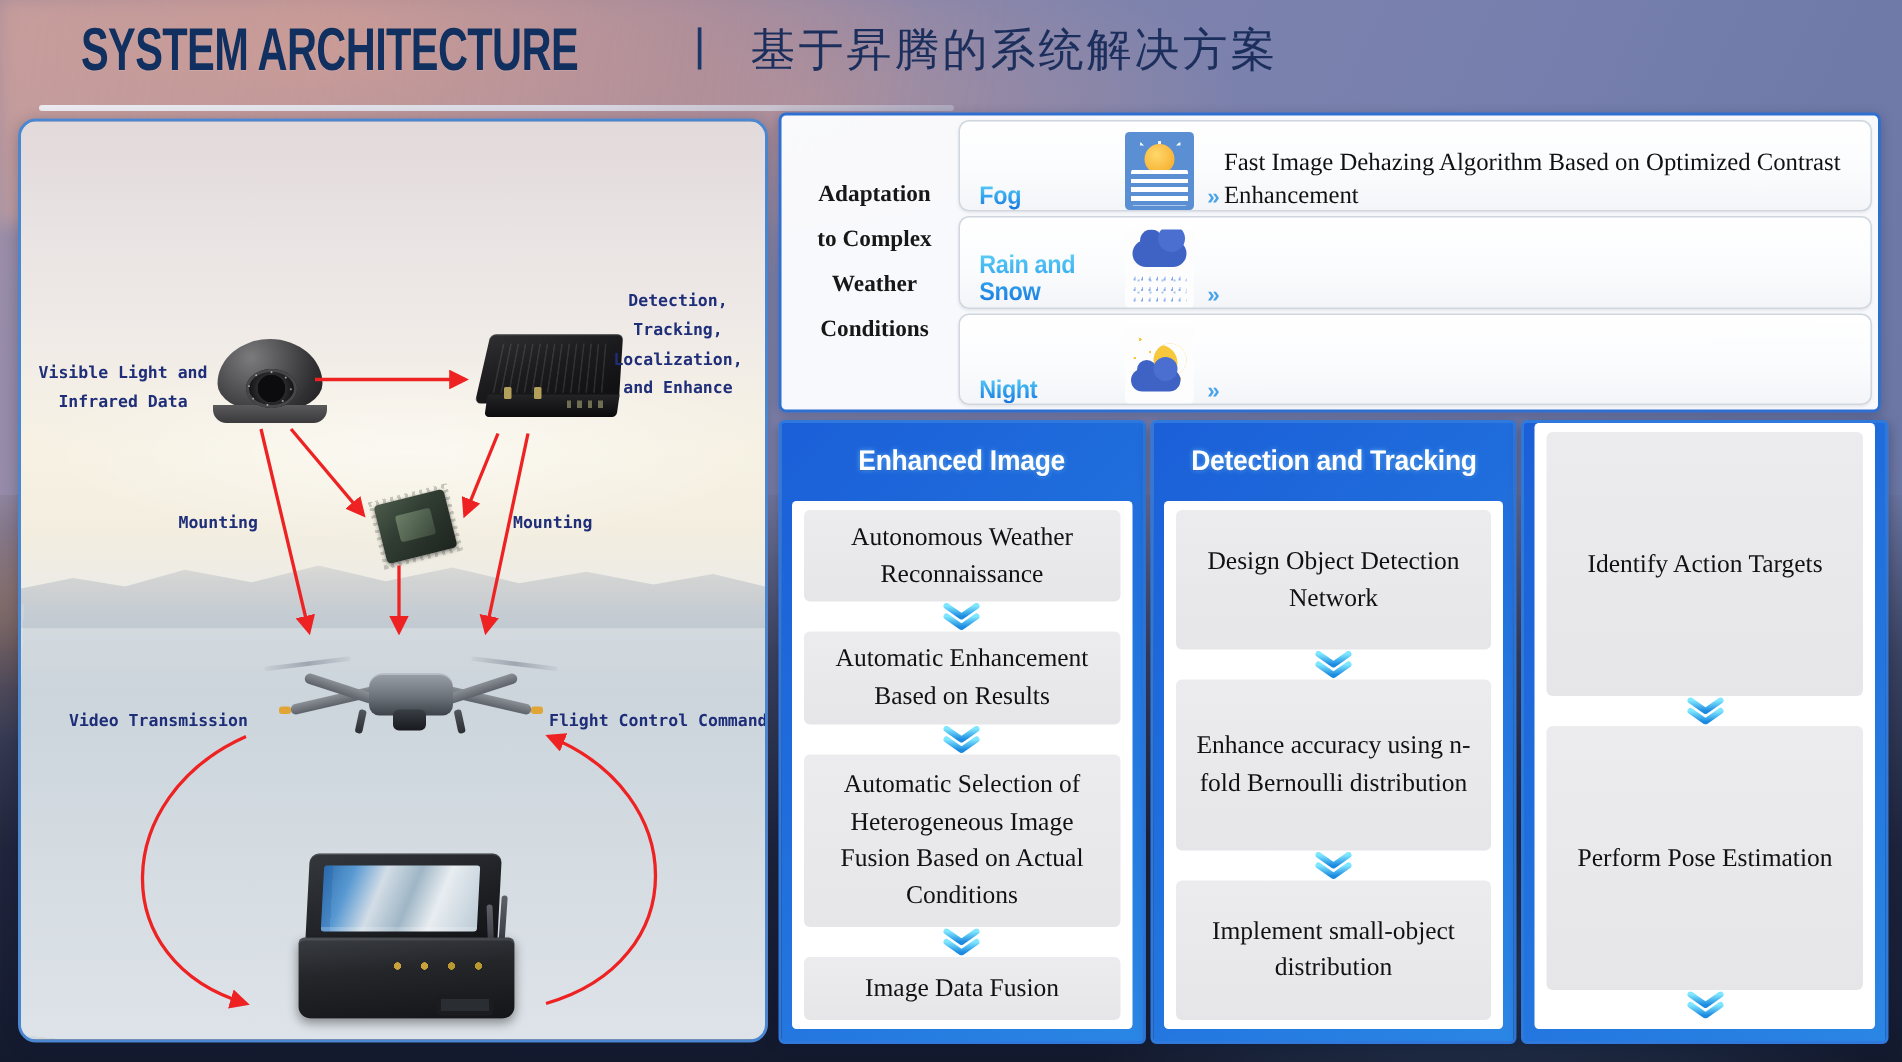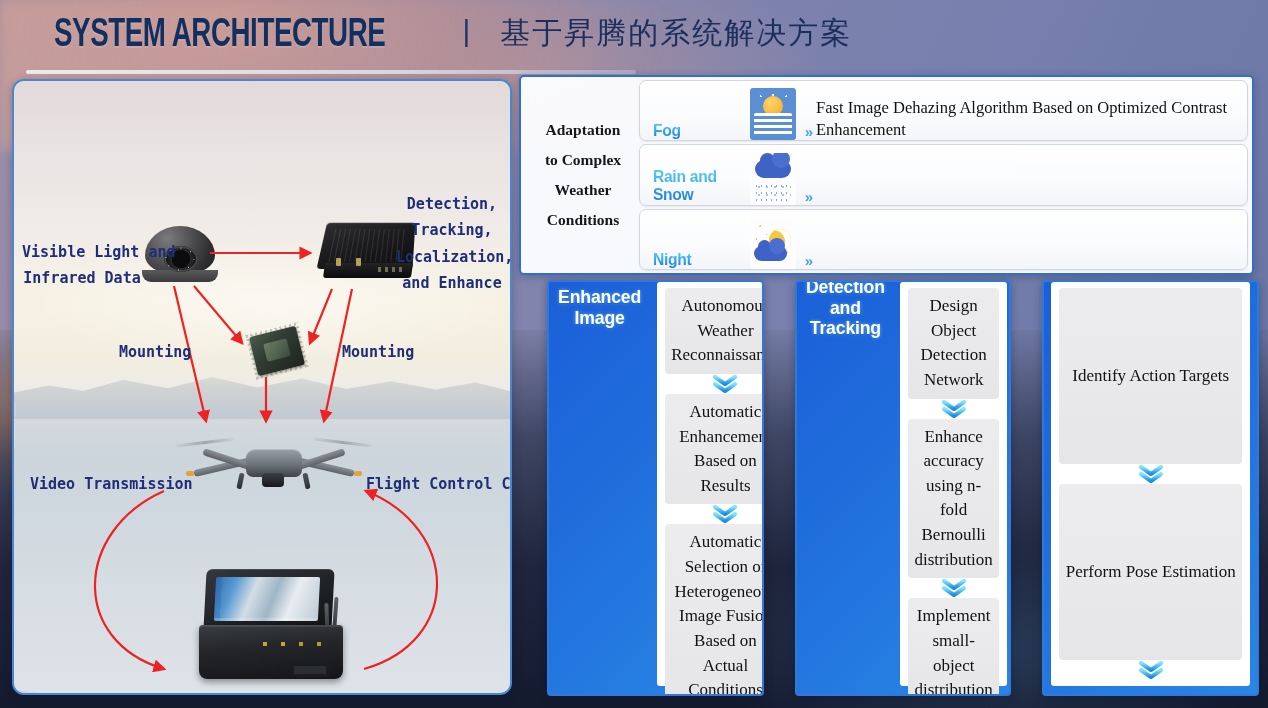--- a/index.html
+++ b/index.html
@@ -160,21 +160,21 @@
     background-image:
       linear-gradient(92deg, rgba(255,255,255,0.16) 0 2px, rgba(0,0,0,0) 2px 14px),
       linear-gradient(6deg, rgba(120,135,150,0.14) 0 3px, rgba(0,0,0,0) 3px 22px);
     opacity: 0.8;
   }
 
   
   .dlabel {
     position: absolute;
     font-family: "DejaVu Sans Mono", monospace;
-    font-size: 15px;
+    font-size: 11px;
     font-weight: 700;
     color: #1f2e78;
     letter-spacing: 0px;
     line-height: 1.75;
     white-space: nowrap;
     z-index: 3;
   }
   .dlabel.center { text-align: center; }
 
   
@@ -515,27 +515,26 @@
     position: absolute;
     left: 519px; top: 280px;
     width: 740px; height: 416px;
     display: flex;
     gap: 3px;
     z-index: 6;
   }
   .col {
     flex: 1;
     display: flex;
-    flex-direction: row;
+    flex-direction: column;
     background: linear-gradient(135deg, #1b5fd8 0%, #1f6ddc 40%, #2a86e4 100%);
     border: 2px solid #2f79dd;
     border-radius: 4px;
     overflow: hidden;
     box-shadow: 0 2px 8px rgba(8,20,50,0.35);
-    margin-left: 28px;
   }
   .col-head {
     height: 52px;
     display: flex; align-items: center; justify-content: center;
     text-align: center;
     padding: 0 6px;
   }
   .col-head span {
     font-family: "Liberation Sans", sans-serif;
     font-weight: 700;
@@ -682,21 +681,21 @@
         <div>Infrared Data</div>
     </div>
     <div class="dlabel center" style="left:382px; top:110px; width:112px;">
       <div>Detection,</div>
         <div>Tracking,</div>
         <div>Localization,</div>
         <div>and Enhance</div>
     </div>
     <div class="dlabel" style="left:105px; top:258px;">Mounting</div>
     <div class="dlabel" style="left:328px; top:258px;">Mounting</div>
-    <div class="dlabel" style="left:16px; top:390px;">Video Transmission</div>
+    <div class="dlabel" style="left:32px; top:390px;">Video Transmission</div>
     <div class="dlabel" style="left:352px; top:390px;">Flight Control Commands</div>
 
   </div>
 
   <div class="weather-panel">
     <div class="wp-title">
       <div>Adaptation</div>
         <div>to Complex</div>
         <div>Weather</div>
         <div>Conditions</div>

